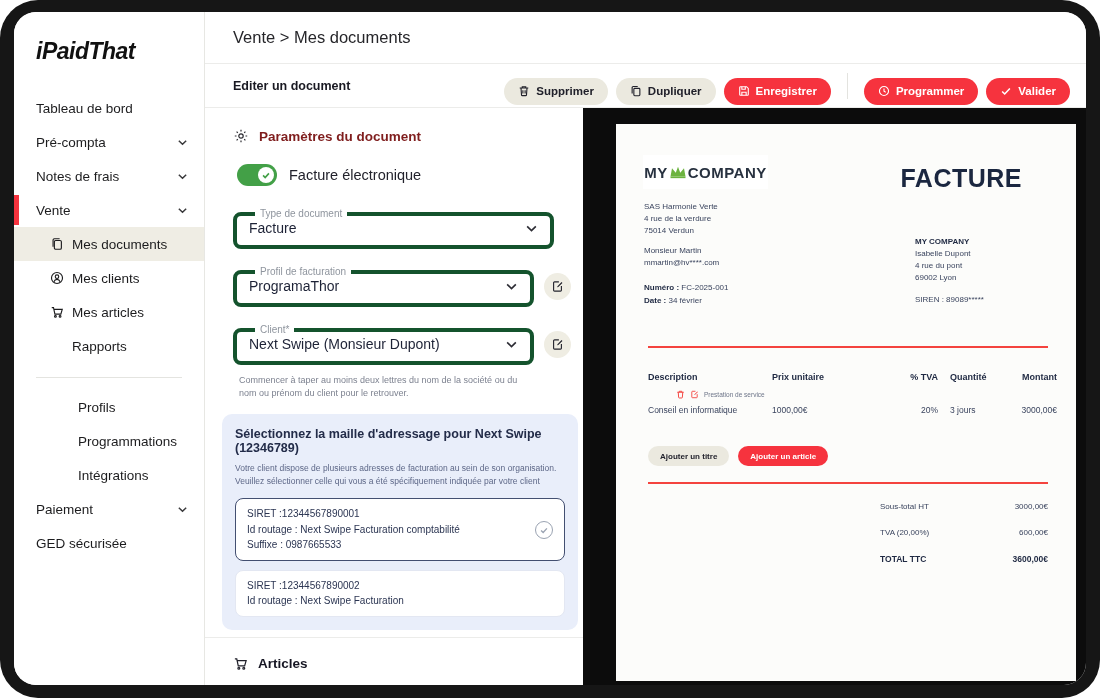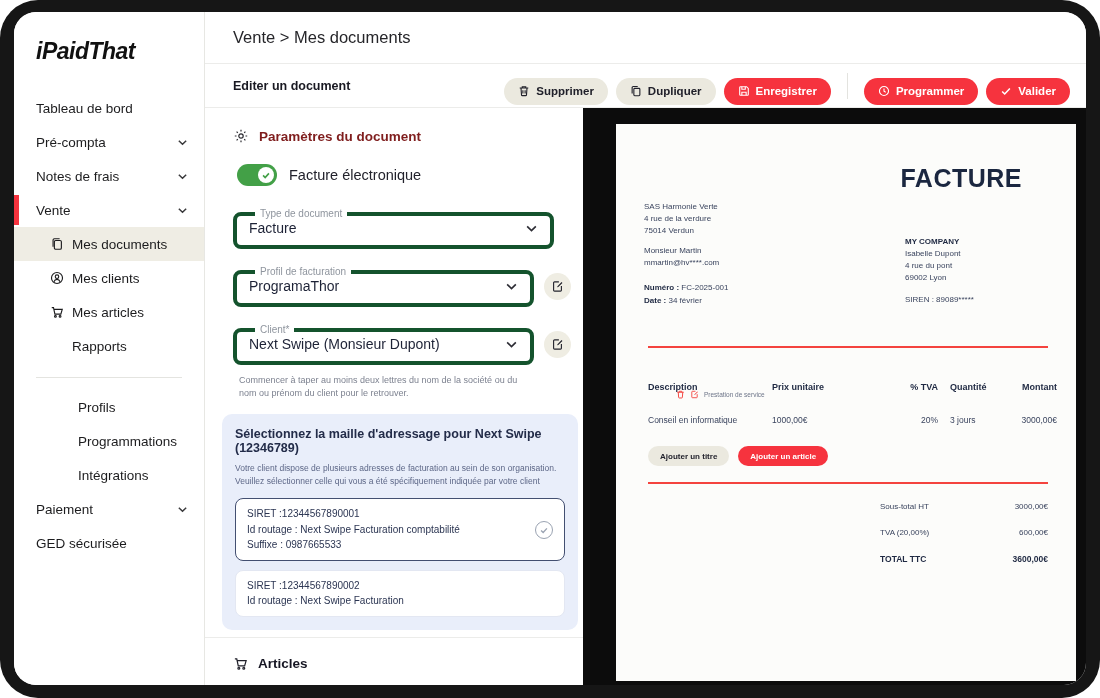--- a/index.html
+++ b/index.html
@@ -67,21 +67,21 @@
   .preview { flex:1; background:#0c0c0c; padding:16px 0 0 33px; overflow:hidden; }
   .page { width:460px; height:557px; background:#fcfcfa; position:relative; color:#2a3550; }
   .logo-box { position:absolute; left:27px; top:31px; width:125px; height:34px; background:#ffffff; display:flex; align-items:center; justify-content:center; gap:1px; }
   .mc-txt { font-size:15px; font-weight:600; letter-spacing:0.5px; color:#27313f; }
   .inv-title { position:absolute; right:54px; top:40px; font-size:25px; font-weight:800; letter-spacing:0.5px; color:#1b2740; }
   .addr { position:absolute; font-size:8px; line-height:1.5; color:#3a445e; }
   .addr .b { font-weight:700; color:#1f2942; }
   .meta-line { font-size:8px; line-height:1.6; color:#3a445e; }
   .meta-line .lbl { font-weight:700; color:#1f2942; }
   .red-line { position:absolute; left:32px; width:400px; height:2px; background:#f4433e; }
-  .inv-grid { position:absolute; left:32px; width:377px; display:grid; grid-template-columns:124px 80px 86px 57px 30px;margin-top:10px; }
+  .inv-grid { position:absolute; left:32px; width:377px; display:grid; grid-template-columns:124px 80px 86px 57px 30px; }
   .inv-grid.head { top:248px; font-size:9px; font-weight:700; color:#1f2942; }
   .inv-grid.row { top:281px; font-size:8.5px; color:#3a445e; }
   .c2 { text-align:left; } .c3 { text-align:right; } .c4 { text-align:left; padding-left:12px; } .c5 { text-align:right; margin-right:-32px; }
   .tag-row { position:absolute; left:60px; top:266px; display:flex; align-items:center; gap:5px; }
   .tag-txt { font-size:6.5px; color:#6c7488; }
   .icon-btn-mini { display:flex; color:#f4433e; cursor:pointer; background:none; border:none; padding:0; }
   .add-btns { position:absolute; left:32px; top:322px; display:flex; gap:9px; }
   .mini-pill { height:20px; padding:0 12px; border-radius:10px; font-size:8px; font-weight:600; border:none; cursor:pointer; font-family:"Liberation Sans", sans-serif; }
   .mini-pill.beige { background:#ebe9df; color:#23232d; }
   .mini-pill.red { background:#f6333e; color:#fff; }
@@ -355,40 +355,50 @@
                   <circle cx="11.5" cy="13" r="1"></circle>
                 </svg>
               </span>
           <span class="articles-title">Articles</span>
         </div>
       </div>
 
       <div class="preview">
         <div class="page">
 
+          <div class="logo-box">
+            <span class="mc-txt">MY</span>
+            <span>
+                  <svg width="18" height="14" viewBox="0 0 24 18">
+                    <path d="M2 15L4 4l5 6 3-8 3 8 5-6 2 11z" fill="#6cb33f"></path>
+                    <rect x="2" y="15" width="20" height="2.2" fill="#6cb33f"></rect>
+                  </svg>
+                </span>
+            <span class="mc-txt">COMPANY</span>
+          </div>
 
           <div class="inv-title">FACTURE</div>
 
           <div class="addr" style="left:28px; top:77px;">
             <div>SAS Harmonie Verte</div>
             <div>4 rue de la verdure</div>
             <div>75014 Verdun</div>
           </div>
 
           <div class="addr" style="left:28px; top:121px;">
             <div>Monsieur Martin</div>
             <div>mmartin@hv****.com</div>
           </div>
 
           <div class="addr" style="left:28px; top:158px;">
             <div class="meta-line"><span class="lbl">Numéro :</span> <span>FC-2025-001</span></div>
             <div class="meta-line"><span class="lbl">Date :</span> <span>34 février</span></div>
           </div>
 
-          <div class="addr" style="left:289px; top:112px;">
+          <div class="addr" style="left:299px; top:112px;">
             <div class="b">MY COMPANY</div>
             <div>Isabelle Dupont</div>
             <div>4 rue du pont</div>
             <div>69002 Lyon</div>
             <div style="margin-top:10px;">SIREN : 89089*****</div>
           </div>
 
           <div class="red-line" style="top:222px;"></div>
 
           <div class="inv-grid head">

